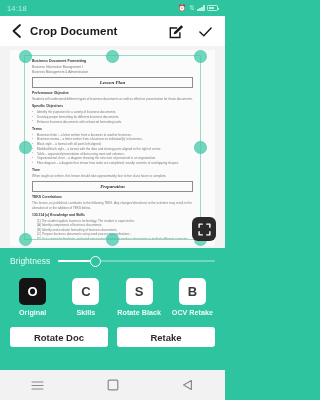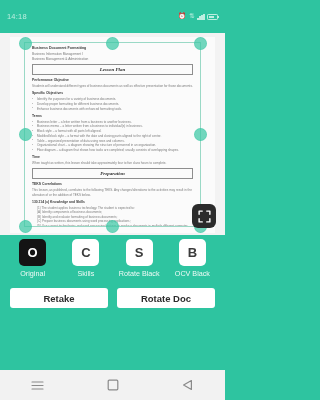--- a/index.html
+++ b/index.html
@@ -5,21 +5,21 @@
   * { margin:0; padding:0; box-sizing:border-box; }
   html,body { width:225px; height:400px; overflow:hidden; }
   body {
     font-family:"Liberation Sans", sans-serif;
     background:#2ec4a0;
   }
   #app { position:relative; width:225px; height:400px; background:#2ec4a0; overflow:hidden; }
 
   
   .statusbar {
-    height:33px; background:#2ec4a0; color:#bdeee0;
+    height:16px; background:#2ec4a0; color:#bdeee0;
     display:flex; align-items:center; justify-content:space-between;
     padding:0 7px; font-size:7.5px; letter-spacing:.2px;
   }
   .status-right { display:flex; align-items:center; gap:2.5px; }
   .sig-bars { display:flex; align-items:flex-end; gap:.8px; height:6px; }
   .sig-bars i { width:1.2px; background:#bdeee0; display:block; }
   .sig-bars i:nth-child(1){height:2px;} .sig-bars i:nth-child(2){height:3.2px;}
   .sig-bars i:nth-child(3){height:4.4px;} .sig-bars i:nth-child(4){height:6px;}
   .batt { width:11px; height:6px; border:.8px solid #bdeee0; border-radius:1.2px; position:relative; }
   .batt:after { content:""; position:absolute; right:-2px; top:1.6px; width:1.2px; height:2.4px; background:#bdeee0; }
@@ -97,21 +97,21 @@
 
   
   .filters { display:flex; justify-content:space-around; align-items:flex-start; padding:4px 6px 0 6px; }
   .filt { display:flex; flex-direction:column; align-items:center; gap:3px; cursor:pointer; width:48px; }
   .chip {
     width:27px; height:27px; border-radius:5px; background:#ffffff;
     display:flex; align-items:center; justify-content:center;
     font-size:13px; font-weight:bold; color:#3c3c3c;
   }
   .chip.sel { background:#141414; color:#ffffff; }
-  .filt-label { font-size:7.2px; color:#f0fbf7; white-space:nowrap; }
+  .filt-label { font-size:7.2px; color:#f0fbf7; white-space:nowrap;font-weight:bold; }
 
   
   .actions { display:flex; gap:9px; padding:10px 10px 0 10px; }
   .act-btn {
     flex:1; height:20px; background:#ffffff; border:none; border-radius:3px;
     font-family:"Liberation Sans", sans-serif;
     font-size:9.5px; font-weight:bold; color:#2c2c2c; cursor:pointer;
   }
 
   
@@ -137,20 +137,42 @@
           <i></i>
           <i></i>
           <i></i>
         </span>
       <span class="batt">
           <i></i>
         </span>
     </span>
   </div>
 
+  <div class="appbar">
+    <div class="back-btn">
+      <svg width="11" height="16" viewBox="0 0 11 16">
+        <polyline points="9,2 2.5,8 9,14" fill="none" stroke="#1a1a1a" stroke-width="1.8" stroke-linecap="round" stroke-linejoin="round"></polyline>
+      </svg>
+    </div>
+    <div class="appbar-title">Crop Document</div>
+    <div class="appbar-actions">
+      <div class="act-ico">
+        <svg width="15" height="15" viewBox="0 0 16 16">
+          <path d="M1.4 4.2 L1.4 14.4 L11.6 14.4 L11.6 9.4" fill="none" stroke="#1a1a1a" stroke-width="1.5" stroke-linecap="round"></path>
+          <path d="M1.4 4.2 L8.2 4.2" fill="none" stroke="#1a1a1a" stroke-width="1.5" stroke-linecap="round"></path>
+          <path d="M13.1 1.2 L15.0 3.1 L7.6 10.4 L5.0 11.0 L5.6 8.5 Z" fill="#1a1a1a"></path>
+        </svg>
+      </div>
+      <div class="act-ico">
+        <svg width="15" height="15" viewBox="0 0 16 16">
+          <polyline points="2,8.5 6.2,12.6 14,4.2" fill="none" stroke="#1a1a1a" stroke-width="1.5" stroke-linecap="round" stroke-linejoin="round"></polyline>
+        </svg>
+      </div>
+    </div>
+  </div>
 
   <div class="stage">
     <div class="page">
 
       <div class="doc">
         <div class="d-title">Business Document Formatting</div>
         <div class="d-sub">Business Information Management I</div>
         <div class="d-sub">Business Management &amp; Administration</div>
 
         <div class="d-box">Lesson Plan</div>
@@ -211,43 +233,51 @@
     <div class="fs-btn">
       <svg width="13" height="13" viewBox="0 0 14 14">
         <path d="M1.2 4.6 L1.2 1.2 L4.6 1.2" fill="none" stroke="#ffffff" stroke-width="1.5" stroke-linecap="round" stroke-linejoin="round"></path>
         <path d="M9.4 1.2 L12.8 1.2 L12.8 4.6" fill="none" stroke="#ffffff" stroke-width="1.5" stroke-linecap="round" stroke-linejoin="round"></path>
         <path d="M12.8 9.4 L12.8 12.8 L9.4 12.8" fill="none" stroke="#ffffff" stroke-width="1.5" stroke-linecap="round" stroke-linejoin="round"></path>
         <path d="M4.6 12.8 L1.2 12.8 L1.2 9.4" fill="none" stroke="#ffffff" stroke-width="1.5" stroke-linecap="round" stroke-linejoin="round"></path>
       </svg>
     </div>
   </div>
 
+  <div class="bright-row">
+    <span class="bright-label">Brightness</span>
+    <span class="slider">
+      <span class="track"></span>
+      <span class="track-fill"></span>
+      <span class="thumb"></span>
+    </span>
+  </div>
 
   <div class="filters">
     <div class="filt">
       <div class="chip sel">O</div>
       <div class="filt-label">Original</div>
     </div>
     <div class="filt">
       <div class="chip">C</div>
       <div class="filt-label">Skills</div>
     </div>
     <div class="filt">
       <div class="chip">S</div>
       <div class="filt-label">Rotate Black</div>
     </div>
     <div class="filt">
       <div class="chip">B</div>
-      <div class="filt-label">OCV Black</div>
+      <div class="filt-label">OCV Retake</div>
     </div>
   </div>
 
   <div class="actions">
+    <button class="act-btn">Rotate Doc</button>
     <button class="act-btn">Retake</button>
-    <button class="act-btn">Rotate Doc</button>
   </div>
 
   <div class="gap"></div>
 
   <div class="navbar">
     <div class="nav-ico">
       <svg width="13" height="11" viewBox="0 0 14 12">
         <line x1="1" y1="2.2" x2="13" y2="2.2" stroke="#8a8a8a" stroke-width="1.2" stroke-linecap="round"></line>
         <line x1="1" y1="6" x2="13" y2="6" stroke="#8a8a8a" stroke-width="1.2" stroke-linecap="round"></line>
         <line x1="1" y1="9.8" x2="13" y2="9.8" stroke="#8a8a8a" stroke-width="1.2" stroke-linecap="round"></line>

